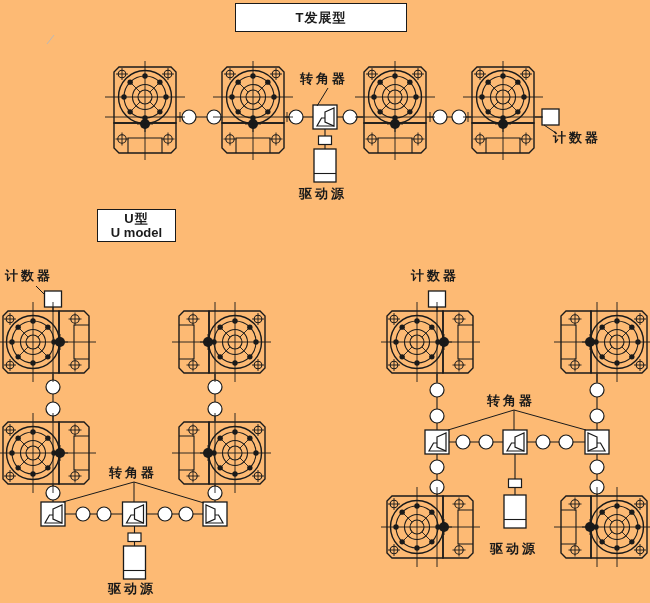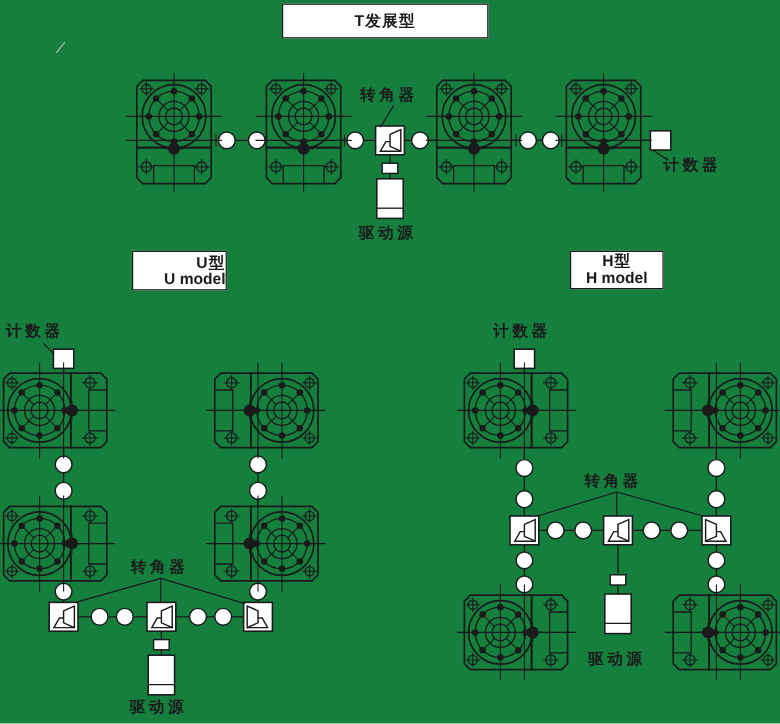--- a/index.html
+++ b/index.html
@@ -1,16 +1,16 @@
 <!DOCTYPE html>
 <html><head>
 <meta charset="utf-8">
 <style>
   html,body{margin:0;padding:0;background:#fff;}
-  #stage{position:relative;width:650px;height:603px;background:#15803d;overflow:hidden;
+  #stage{position:relative;width:650px;height:603px;background:#fdba74;overflow:hidden;
          font-family:"Liberation Sans",sans-serif;color:#1a1a1a;}
   #stage svg{position:absolute;left:0;top:0;}
   .ln{fill:none;stroke:#1a1a1a;stroke-width:1.4;}
   .ln2{fill:none;stroke:#1a1a1a;stroke-width:1.1;}
   .thin{fill:none;stroke:#1a1a1a;stroke-width:0.9;}
   .dot{fill:#1a1a1a;stroke:none;}
   .wf{fill:#ffffff;stroke:#1a1a1a;stroke-width:1.2;}
   .wf2{fill:#ffffff;stroke:#1a1a1a;stroke-width:1.3;}
   .lead{fill:none;stroke:#1a1a1a;stroke-width:1;}
   .artifact{stroke:#b9b9b9;stroke-width:1;}
@@ -201,29 +201,25 @@
     <use href="#jack" transform="translate(387,559) rotate(-90)"></use>
     <use href="#jack" transform="translate(647,495) rotate(90)"></use>
     <path class="lead" d="M514,410 L448,430 M514,410 L514,430 M514,410 L586,430"></path>
   </g>
 </svg>
 
 <div class="titlebox" style="left:235px;top:3px;width:170px;height:27px;">
   <div class="cjk">T发展型</div>
 </div>
 
-<div class="titlebox" style="left:110px;top:209px;width:77px;height:31px;align-items:flex-end;">
+<div class="titlebox" style="left:97px;top:209px;width:77px;height:31px;">
   <div class="cjk">U型</div>
   <div>U model</div>
 </div>
 
-<div class="titlebox" style="left:475px;top:209px;width:76px;height:30px;">
-  <div class="cjk">H型</div>
-  <div>H model</div>
-</div>
 
 <div class="lbl" style="left:300px;top:71px;">转角器</div>
 <div class="lbl" style="left:299px;top:186px;">驱动源</div>
 <div class="lbl" style="left:553px;top:130px;">计数器</div>
 
 <div class="lbl" style="left:5px;top:268px;">计数器</div>
 <div class="lbl" style="left:109px;top:465px;">转角器</div>
 <div class="lbl" style="left:108px;top:581px;">驱动源</div>
 
 <div class="lbl" style="left:411px;top:268px;">计数器</div>

